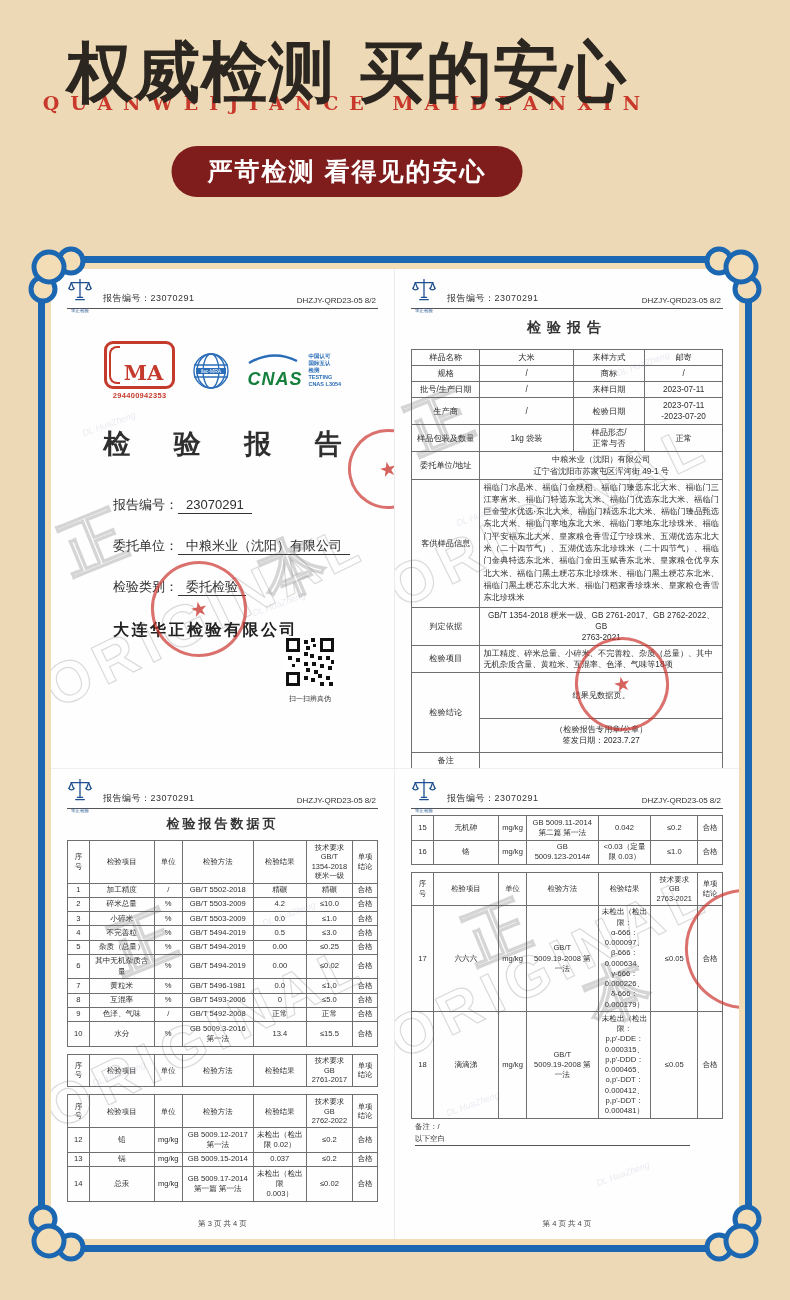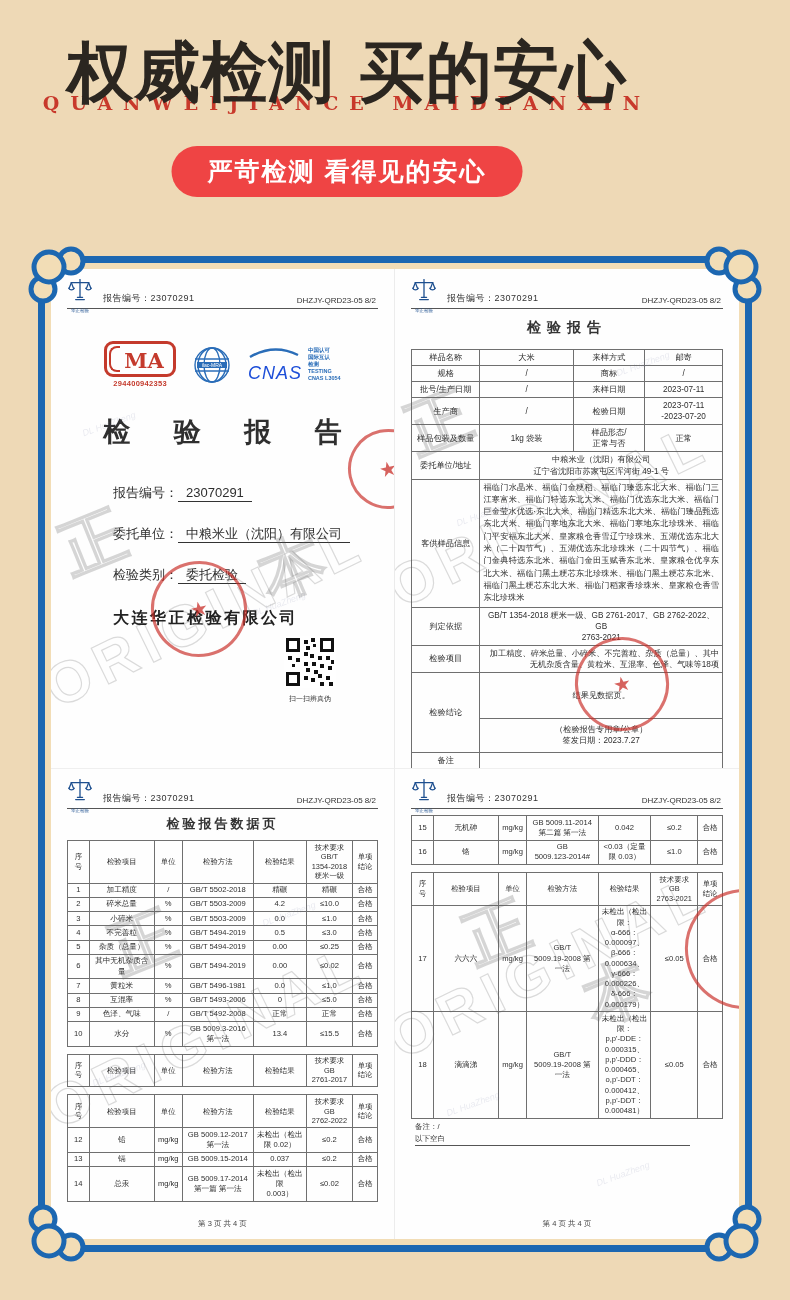--- a/index.html
+++ b/index.html
@@ -17,21 +17,21 @@
     color:#c8392b; font-family:"DejaVu Serif",serif; font-weight:bold;
     font-size:19px; letter-spacing:11px; z-index:1; white-space:nowrap;
   }
   .hero-title {
     position:absolute; top:28px; width:100%; text-align:center;
     font-family:"DejaVu Serif","DejaVu Sans",serif; font-weight:900;
     font-size:66px; color:#2b2620; letter-spacing:1px; z-index:2;
   }
   .badge {
     position:absolute; top:146px; left:50%; transform:translateX(-50%);
-    background:#ef4444; color:#fff; font-weight:bold; font-size:25px;
+    background:#7f1d1d; color:#fff; font-weight:bold; font-size:25px;
     letter-spacing:2px; padding:9px 36px; border-radius:26px; z-index:3;
     white-space:nowrap;
   }
 
   
   .frame {
     position:absolute; left:38px; top:256px; width:714px; height:996px;
     border:7px solid #1c67b1; border-radius:34px; background:#f2ddb6;
   }
   .frame-inner {
@@ -75,21 +75,21 @@
   .doc-head .logo { position:absolute; left:0; top:-6px; text-align:center; }
   .doc-head .logo .mark { display:block; font-size:5px; color:#1d4f8f; transform:scale(.9); }
   .rep-no { font-size:9px; color:#333; letter-spacing:.5px; }
   .doc-code { margin-left:auto; font-size:8px; color:#333; }
 
   
   .logos { display:flex; justify-content:center; align-items:center; gap:16px; margin-top:32px; }
   .cma-box {
     position:relative; border:3px solid #c43a2c; border-radius:9px;
     color:#c43a2c; font-family:"DejaVu Serif",serif; font-weight:bold;
-    font-size:21px; line-height:26px; padding:4px 9px 0 17px;
+    font-size:21px; line-height:26px; padding:16px 9px 0 17px;
   }
   .cma-arc {
     position:absolute; left:2px; top:2px; bottom:2px; width:11px;
     border:2.5px solid #c43a2c; border-right:none; border-radius:8px 0 0 8px;
   }
   .cma-num { color:#c43a2c; font-size:7.5px; font-weight:bold; text-align:center; margin-top:2px; letter-spacing:.3px; }
   .cnas-wrap { display:flex; align-items:center; gap:6px; }
   .cnas-side { font-size:5.5px; line-height:1.3; color:#2a6db8; font-weight:bold; white-space:pre-line; }
   .doc1-title { text-align:center; margin-top:26px; font-size:27px; font-weight:bold; letter-spacing:18px; color:#2f2f2f; text-indent:18px; }
   .fields { margin:34px 0 0 46px; }
@@ -108,21 +108,21 @@
   .stamp .star { font-size:20px; line-height:1; }
 
   
   table { border-collapse:collapse; width:100%; table-layout:fixed; }
   td {
     border:1px solid #6f6f6f; font-size:8px; padding:2px 3px; text-align:center;
     vertical-align:middle; color:#2e2e2e; white-space:pre-line; line-height:1.35;
     word-wrap:break-word;
   }
   td.hd { line-height:1.3; }
-  td.tl { text-align:right; }
+  td.tl { text-align:left; }
   td.tiny { font-size:6.7px; line-height:1.5; text-align:justify; }
   td.tall { height:46px; }
   td.pad { height:34px; }
   .doc2-title { text-align:center; font-size:14px; font-weight:bold; letter-spacing:6px; margin:10px 0 12px; }
   .doc2 td { font-size:8.2px; }
   .pg-footer { text-align:center; font-size:7.5px; color:#444; margin-top:8px; }
   .pg-footer.abs { position:absolute; bottom:10px; left:0; width:100%; }
 
   .doc3-title { text-align:center; font-size:13px; font-weight:bold; letter-spacing:3px; margin:6px 0 7px; }
   .dtab td { font-size:7.6px; padding:1.5px 2px; }
@@ -218,21 +218,21 @@
                   <line x1="3" y1="26" x2="37" y2="26"></line>
                 </g>
                 <rect x="5" y="17" width="30" height="6" fill="#2a6db8"></rect>
                 <text x="20" y="22" font-size="5" fill="#fff" text-anchor="middle" font-family="sans-serif">ilac-MRA</text>
               </svg>
             <div class="cnas-wrap">
               <div>
                 <svg width="52" height="12" viewBox="0 0 52 12">
                     <path d="M2 10 Q26 -4 50 8" stroke="#2a6db8" stroke-width="2.5" fill="none"></path>
                   </svg>
-                <div style="color:#1d4ed8;font-weight:normal;font-style:italic;font-size:18px;letter-spacing:1px">CNAS</div>
+                <div style="color:#15803d;font-weight:bold;font-style:italic;font-size:18px;letter-spacing:1px">CNAS</div>
               </div>
               <div class="cnas-side">中国认可
 国际互认
 检测
 TESTING
 CNAS L3054</div>
             </div>
           </div>
 
           <div class="doc1-title">检 验 报 告</div>

